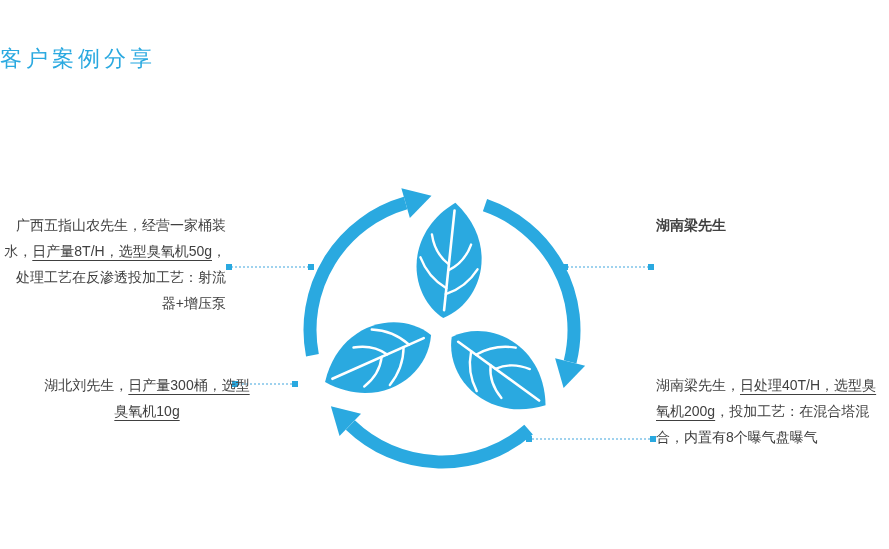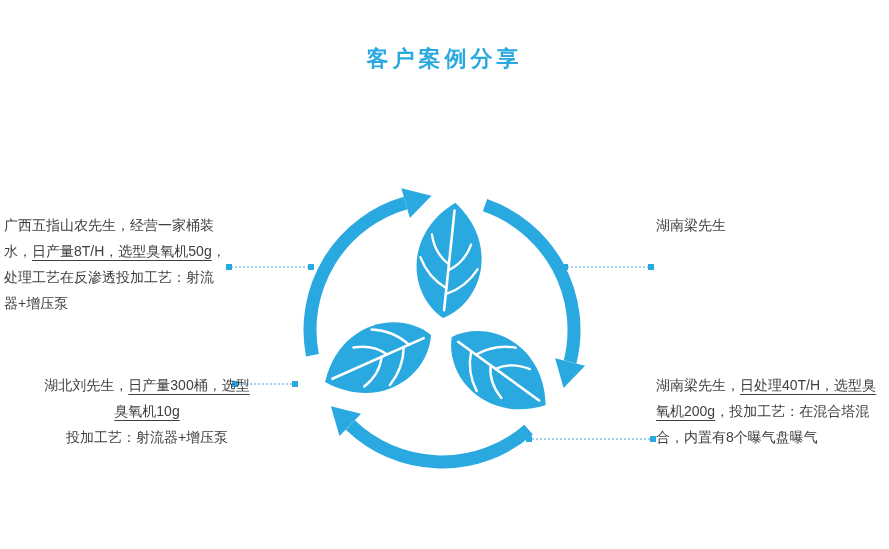--- a/index.html
+++ b/index.html
@@ -2,29 +2,29 @@
 <html><head>
 <meta charset="utf-8">
 <style>
   html,body { margin:0; padding:0; background:#fff; }
   #page {
     position:relative; width:889px; height:549px; background:#ffffff;
     font-family:"Liberation Sans", sans-serif; color:#404040; overflow:hidden;
   }
   .title {
     position:absolute; top:44px; left:0; width:100%;
-    text-align:center; font-size:22px; font-weight:bold;
+    font-size:22px; font-weight:normal;
     color:#2aa9e0; letter-spacing:4px;
   }
   .case { position:absolute; font-size:14px; line-height:26px; }
   .case p { margin:0; }
   .u { text-decoration:underline; text-underline-offset:4px; }
-  .case-tl { left:4px;   top:212px; width:222px; text-align:left; }
+  .case-tl { left:4px;   top:212px; width:222px; text-align:right; }
   .case-bl { left:12px;  top:372px; width:214px; text-align:center;margin-left:28px; }
-  .case-tr { left:656px; top:212px; width:224px; text-align:left; }
+  .case-tr { left:656px; top:212px; width:224px; text-align:left;font-weight:bold; }
   .case-br { left:656px; top:372px; width:228px; text-align:left; }
   .graphic { position:absolute; left:292px; top:184px; width:300px; height:292px; }
   .conn { position:absolute; height:0; border-top:2px dotted #9fd2ee; }
   .conn-tl { left:228px; top:266px; width:84px; }
   .conn-bl { left:234px; top:383px; width:62px; }
   .conn-tr { left:564px; top:266px; width:88px; }
   .conn-br { left:528px; top:438px; width:126px; }
   .dot { position:absolute; width:6px; height:6px; background:#2aa9e0; top:-4px; }
   .dot-l { left:-2px; }
   .dot-r { right:-2px; }
@@ -89,23 +89,20 @@
   <div class="case case-tr">
     <p>
       <span>湖南梁先生</span>
     </p>
   </div>
 
   <div class="case case-bl">
     <p>
       <span>湖北刘先生，</span><span class="u">日产量300桶，选型臭氧机10g</span>
     </p>
-    <p>
-      <span>投加工艺：射流器+增压泵</span>
-    </p>
   </div>
 
   <div class="case case-br">
     <p>
       <span>湖南梁先生，</span><span class="u">日处理40T/H，选型臭氧机200g</span><span>，投加工艺：在混合塔混合，内置有8个曝气盘曝气</span>
     </p>
   </div>
 
 </div>
 

